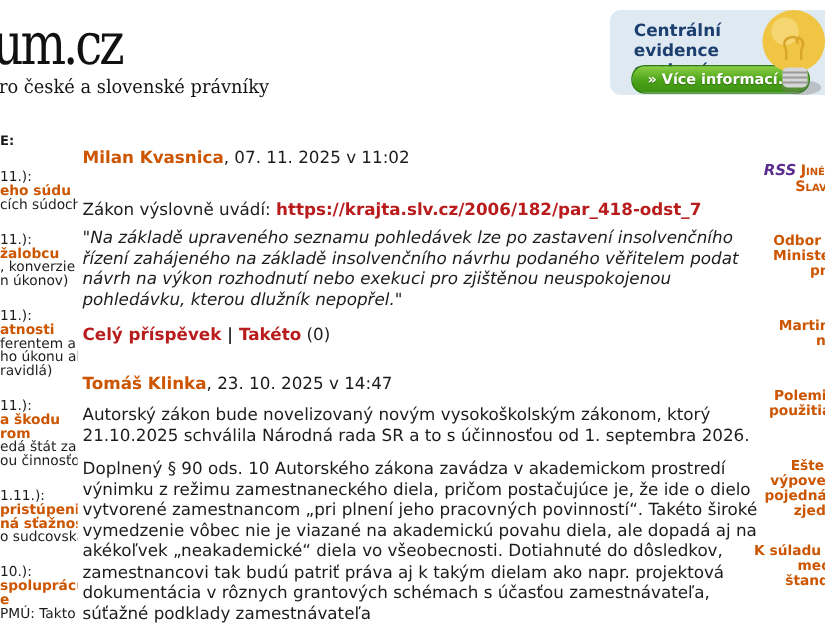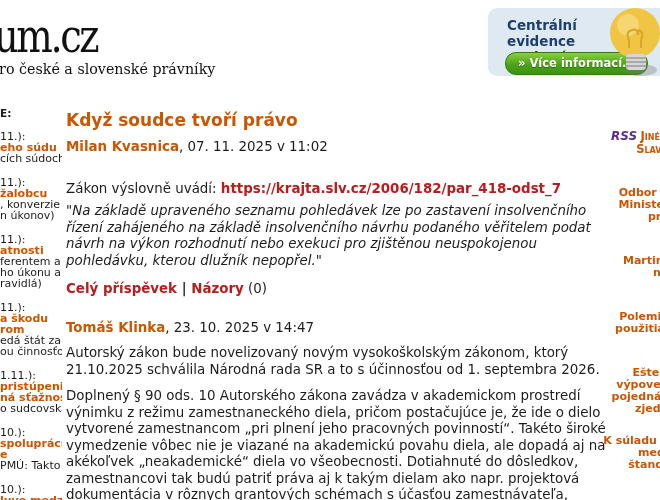--- a/index.html
+++ b/index.html
@@ -37,21 +37,21 @@
     font-family:"DejaVu Sans",sans-serif;
   }
   .bulb{position:absolute;left:608px;top:6px;width:56px;height:72px;}
   
   .left-sidebar{
     position:absolute;left:0;top:108px;width:62px;height:392px;
     overflow:hidden;font-size:11px;line-height:11px;white-space:nowrap;
   }
   .ls-header{font-weight:bold;font-size:10.5px;margin-bottom:12px;}
   .ls-group{margin-bottom:13px;}
-  .ls-date{color:#1c1c1c;}
+  .ls-date{color:#1c1c1c;margin-top:17px;}
   .ls-link{color:#cc5500;font-weight:bold;cursor:pointer;}
   .ls-desc{color:#1c1c1c;}
   
   .main{position:absolute;left:66px;top:110px;width:546px;}
   .post-title{
     color:#cc5500;font-size:17px;font-weight:bold;line-height:20px;
     margin:0;cursor:pointer;
   }
   .post-meta{font-size:13.4px;margin-top:9px;}
   .author-link{color:#cc5500;font-weight:bold;cursor:pointer;text-align:right;}
@@ -139,33 +139,32 @@
   </div>
   <div class="ls-group">
     <div class="ls-date">10.):</div>
     <div class="ls-link">luve medzi</div>
   </div>
 </div>
 
 <div class="main">
 
   <div class="post">
-    <h1 class="post-title">Když soudce tvoří právo</h1>
     <div class="post-meta">
       <span class="author-link">Milan Kvasnica</span><span>, 07. 11. 2025 v 11:02</span>
     </div>
     <div class="post-body">
       <br>
       <span>Zákon výslovně uvádí: </span><a class="link-purple">https://krajta.slv.cz/2006/182/par_418-odst_7</a>
     </div>
     <div class="post-body quote">
       <span>"Na základě upraveného seznamu pohledávek lze po zastavení insolvenčního řízení zahájeného na základě insolvenčního návrhu </span><b>podaného věřitelem</b><span> podat návrh na výkon rozhodnutí nebo exekuci pro zjištěnou neuspokojenou pohledávku, kterou dlužník nepopřel."</span>
     </div>
     <div class="post-links">
-      <span class="link-purple">Celý příspěvek</span><span class="sep"> | </span><span class="link-purple">Názory</span><span class="count"> (0)</span>
+      <span class="link-purple">Celý příspěvek</span><span class="sep"> | </span><span class="link-purple">Takéto</span><span class="count"> (0)</span>
     </div>
   </div>
 
   <div class="post">
     <div class="post-meta">
       <span class="author-link">Tomáš Klinka</span><span>, 23. 10. 2025 v 14:47</span>
     </div>
     <div class="post-body">Autorský zákon bude novelizovaný novým vysokoškolským zákonom, ktorý 21.10.2025 schválila Národná rada SR a to s účinnosťou od 1. septembra 2026.</div>
     <div class="post-body">Doplnený § 90 ods. 10 Autorského zákona zavádza v akademickom prostredí výnimku z režimu zamestnaneckého diela, pričom postačujúce je, že ide o dielo vytvorené zamestnancom „pri plnení jeho pracovných povinností“. Takéto široké vymedzenie vôbec nie je viazané na akademickú povahu diela, ale dopadá aj na akékoľvek „neakademické“ diela vo všeobecnosti. Dotiahnuté do dôsledkov, zamestnancovi tak budú patriť práva aj k takým dielam ako napr. projektová dokumentácia v rôznych grantových schémach s účasťou zamestnávateľa, súťažné podklady zamestnávateľa</div>
   </div>

